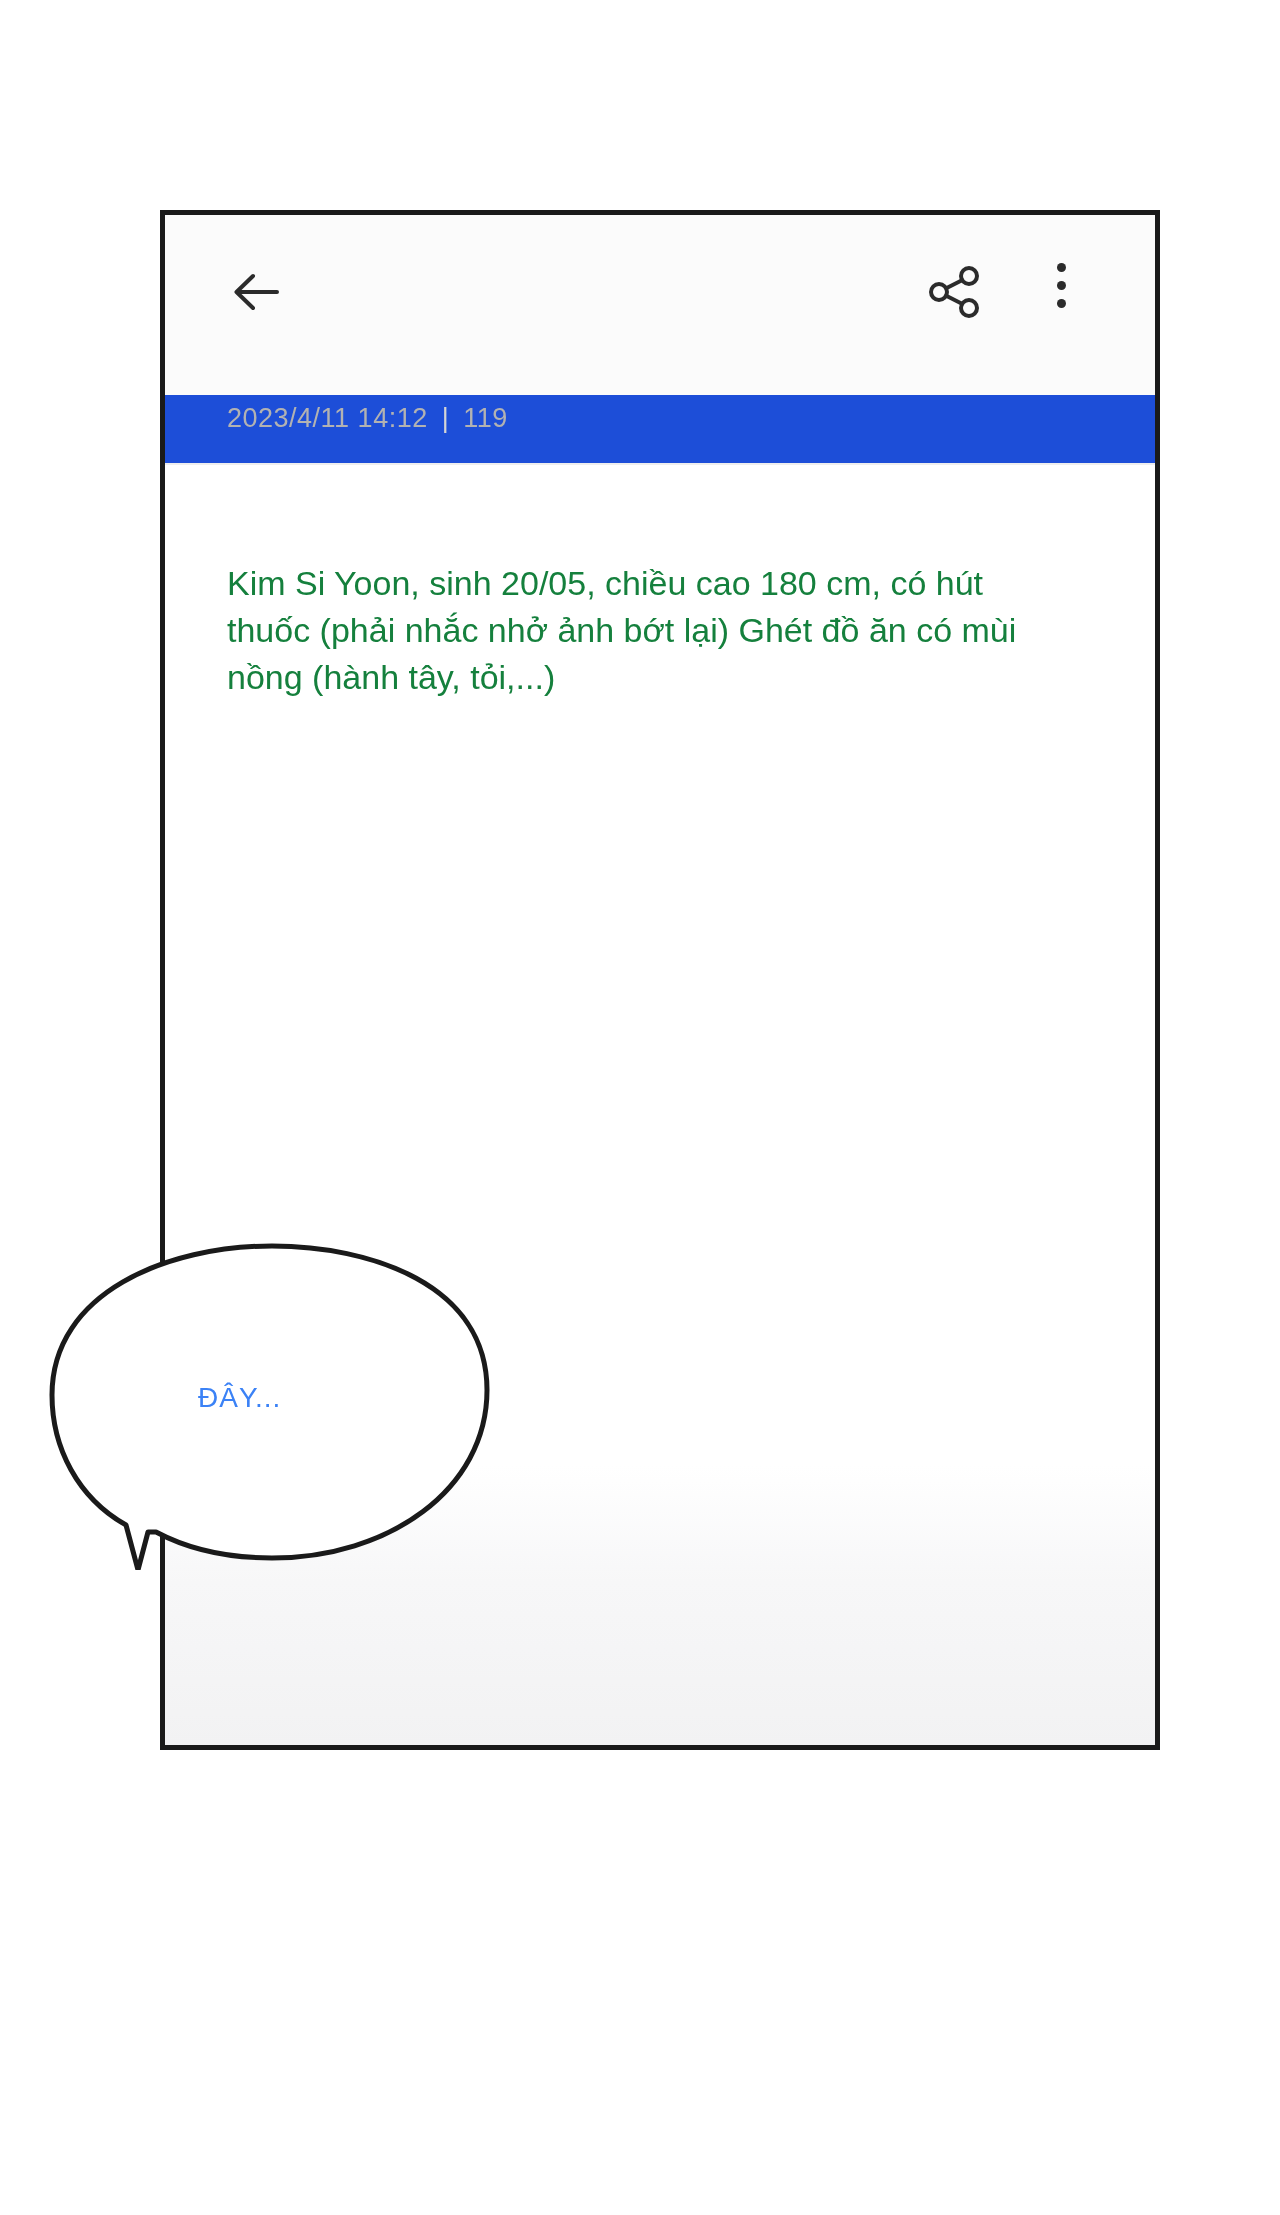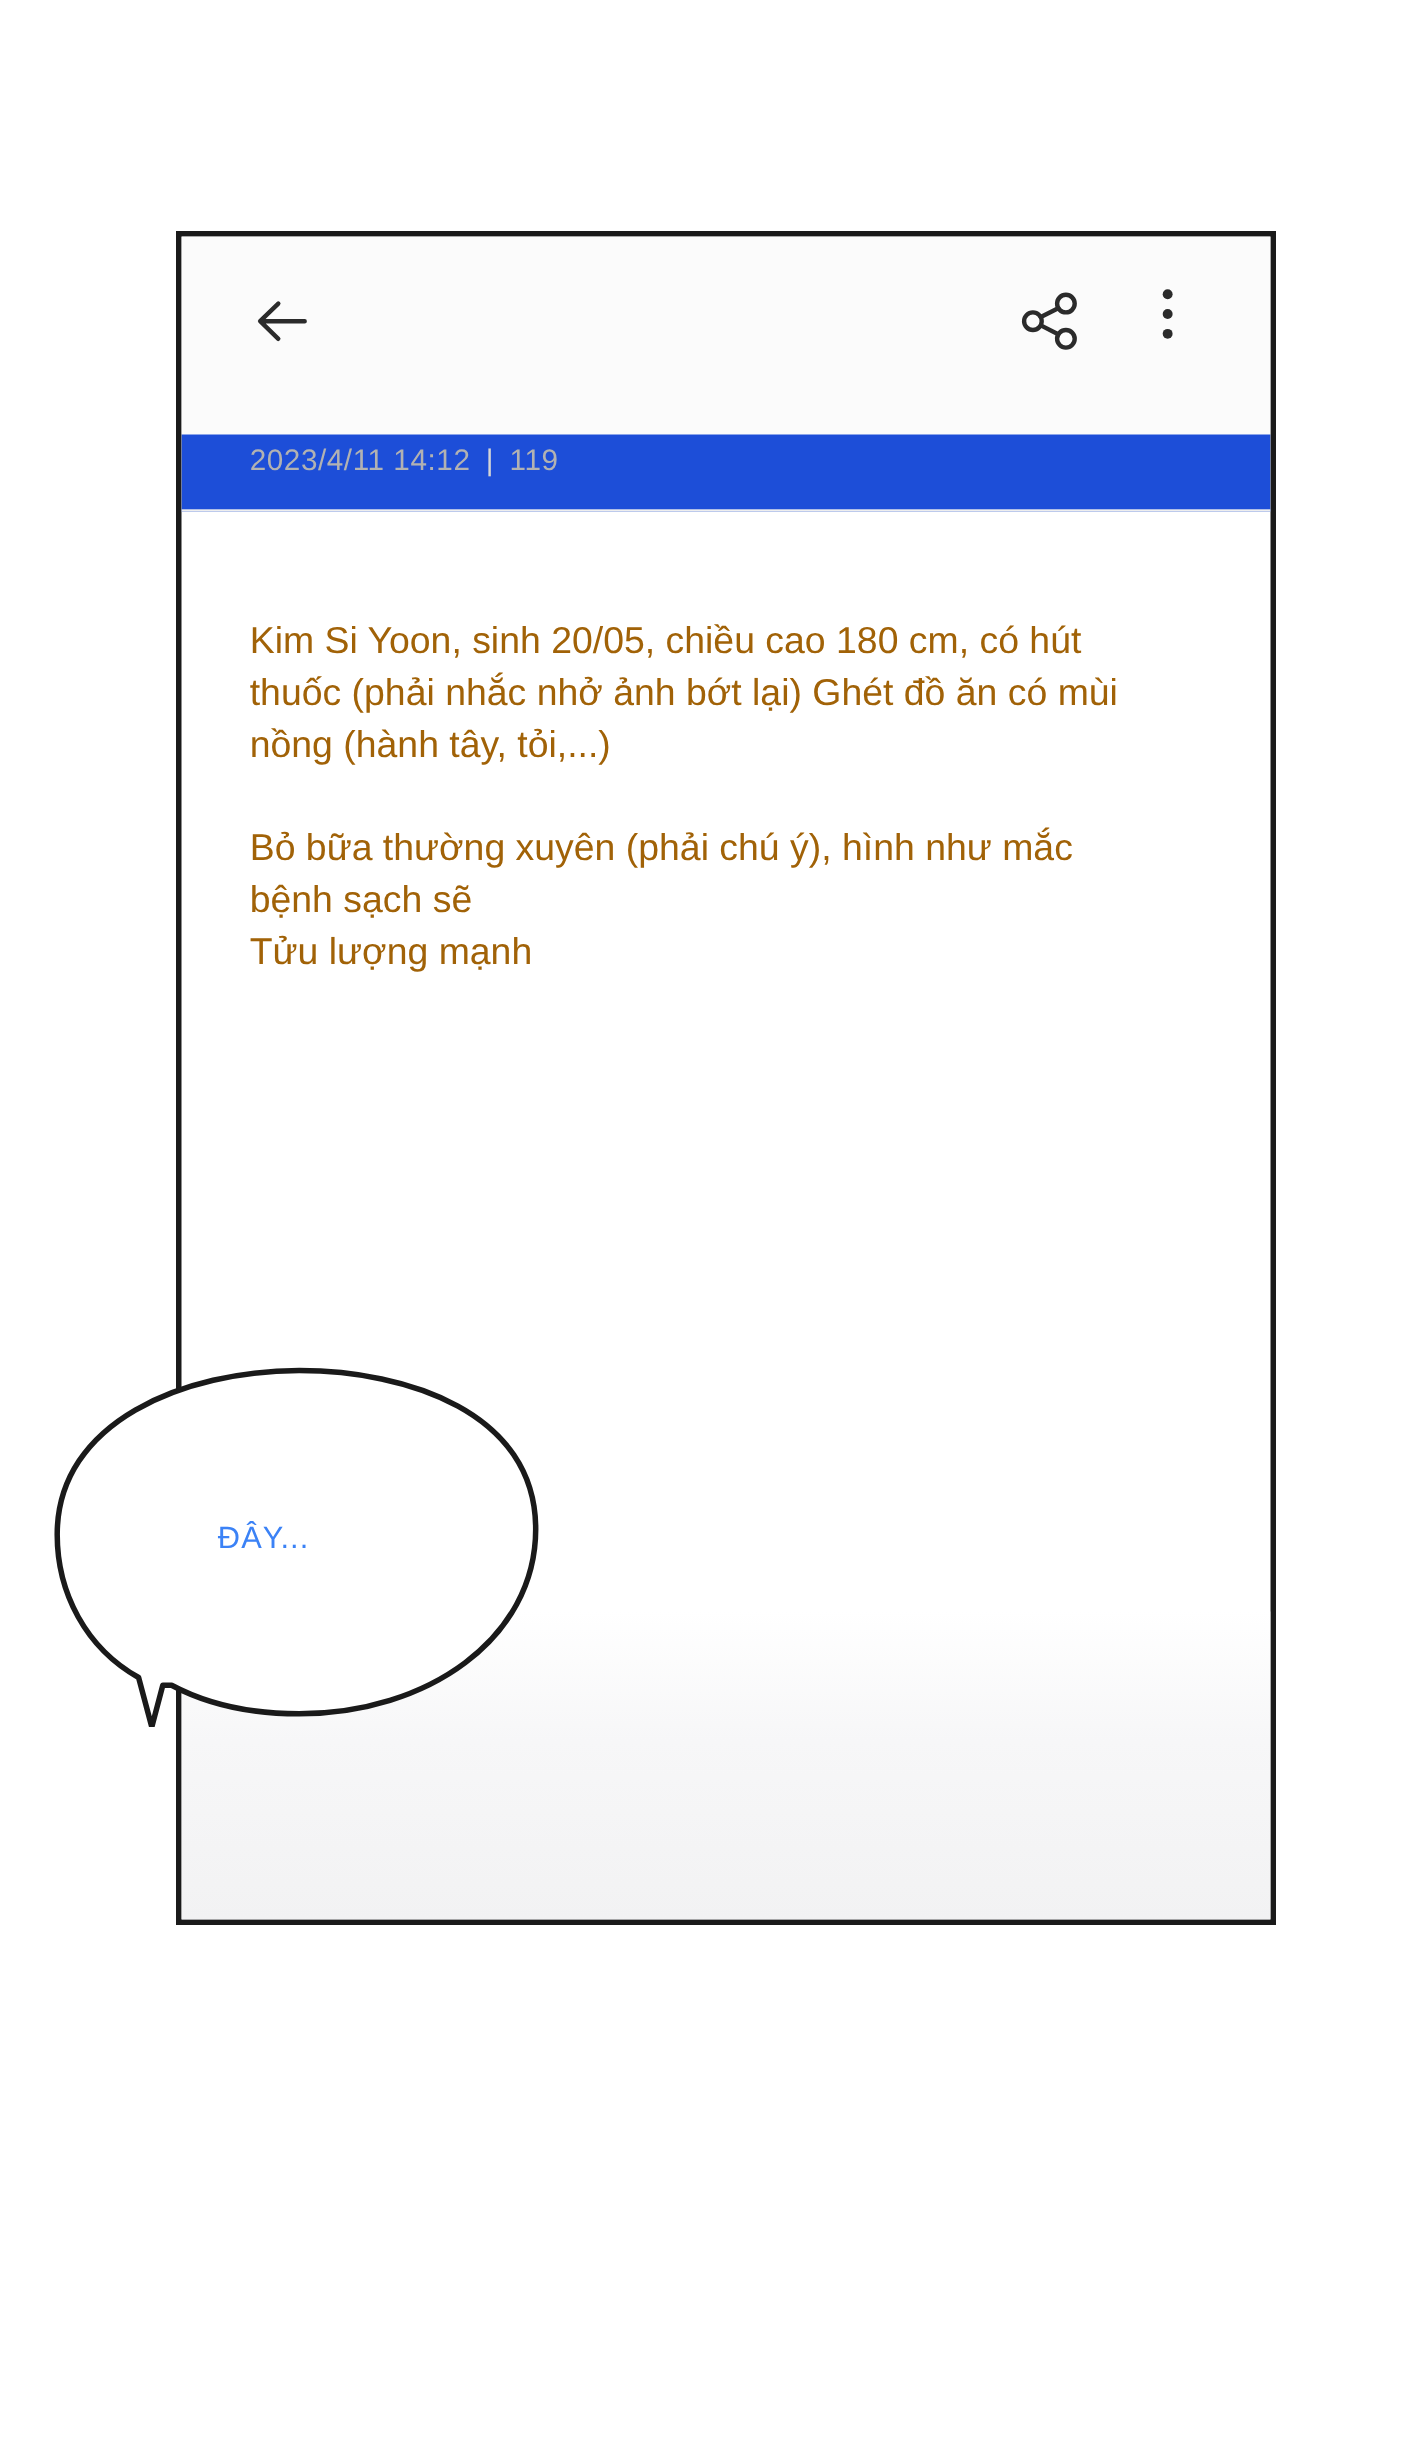--- a/index.html
+++ b/index.html
@@ -97,21 +97,21 @@
   }
 
   
   .note-body {
     position: absolute;
     left: 62px;
     top: 345px;
     width: 820px;
     font-size: 34px;
     line-height: 47px;
-    color: #a16207;
+    color: #15803d;
   }
   .note-para { margin: 0 0 47px 0; white-space: pre-wrap; }
   .note-para:last-child { margin-bottom: 0; }
 
   
   .lower-fade {
     position: absolute;
     left: 0;
     bottom: 0;
     width: 100%;
@@ -168,22 +168,20 @@
   </div>
 
   <div class="metabar">
     <div class="meta-text">
       <span>2023/4/11 14:12</span><span class="meta-sep">|</span><span>119</span>
     </div>
   </div>
 
   <div class="note-body">
     <p class="note-para">Kim Si Yoon, sinh 20/05, chiều cao 180 cm, có hút thuốc (phải nhắc nhở ảnh bớt lại) Ghét đồ ăn có mùi nồng (hành tây, tỏi,...)</p>
-    <p class="note-para">Bỏ bữa thường xuyên (phải chú ý), hình như mắc bệnh sạch sẽ
-Tửu lượng mạnh</p>
   </div>
 
   <div class="lower-fade"></div>
 </div>
 
 <div class="bubble-wrap">
   <svg viewBox="0 0 460 330" width="460" height="330" aria-hidden="true">
     <path d="M232 6
              C330 6 447 44 447 150
              C447 250 348 318 232 318

